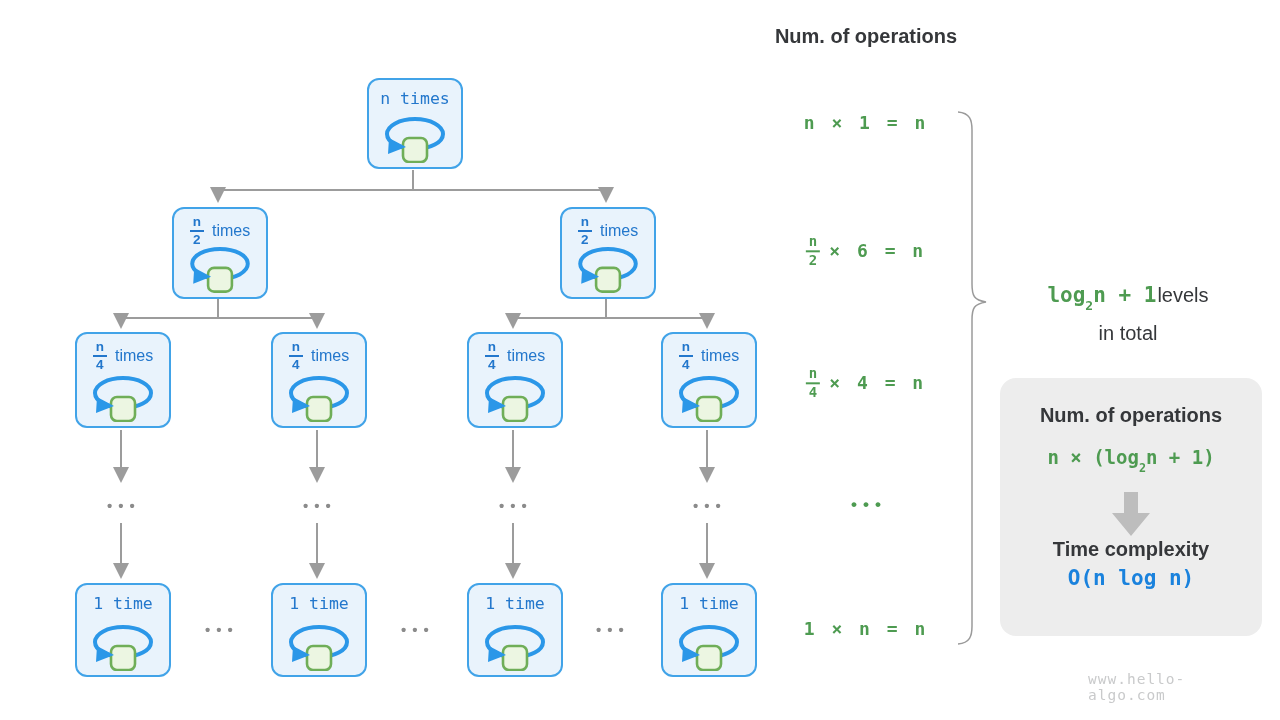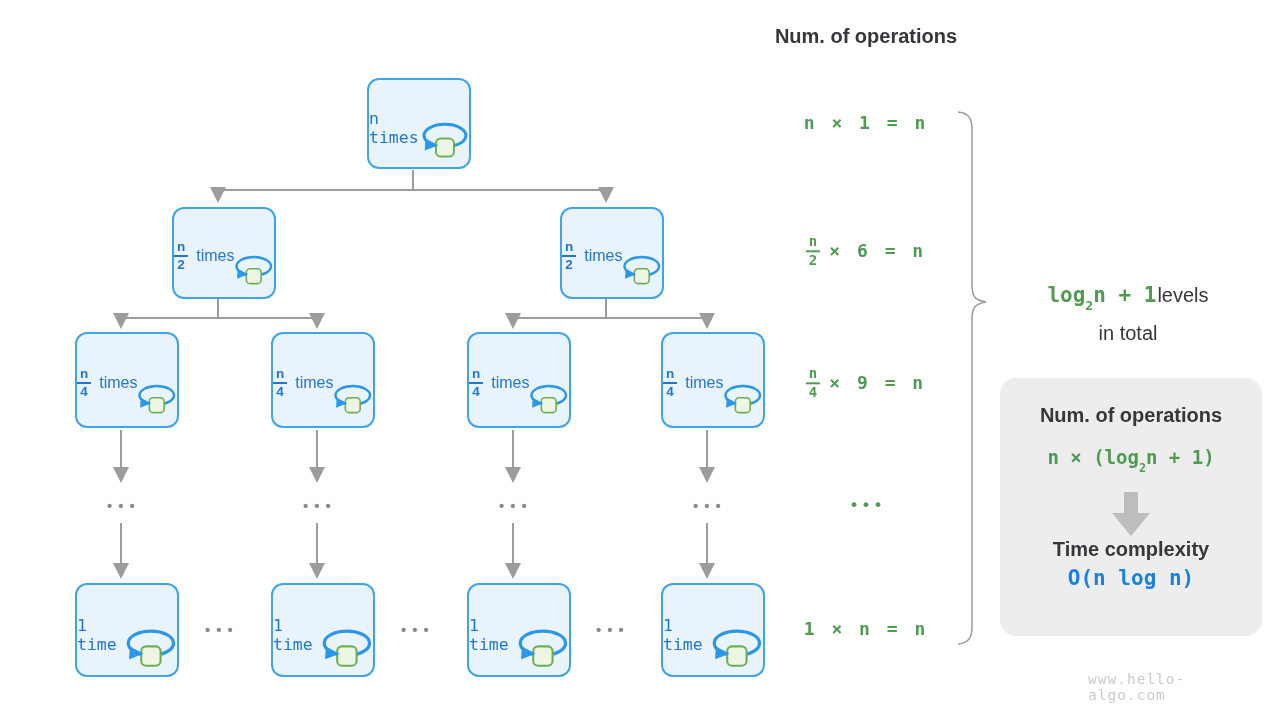--- a/index.html
+++ b/index.html
@@ -12,23 +12,23 @@
   *{margin:0;padding:0;box-sizing:border-box}
   html,body{background:#fff}
   #frame{position:relative;width:1280px;height:720px;background:#ffffff;overflow:hidden;
          font-family:"Liberation Sans",sans-serif;}
   svg.overlay{position:absolute;left:0;top:0;pointer-events:none}
   .conn{stroke:var(--lineGray);stroke-width:2;fill:none}
   .brace{stroke:#9a9a9a;stroke-width:1.5;fill:none}
   .arrowhead{fill:var(--lineGray)}
 
   
-  .node{position:absolute;width:104px;background:var(--nodeFill);
+  .node{position:absolute;width:96px;background:var(--nodeFill);
         border:2.5px solid var(--nodeBorder);border-radius:12px;
-        display:flex;flex-direction:row;align-items:center}
+        display:flex;flex-direction:column;align-items:center}
   .node-label{margin-top:9px;color:var(--nodeText);
         font-family:"DejaVu Sans Mono","Liberation Mono",monospace;font-size:16.5px}
   .frac-row{display:flex;align-items:center;gap:8px;margin-top:6px;
         font-family:"Liberation Sans",sans-serif}
   .frac{display:inline-flex;flex-direction:column;align-items:center;line-height:1.05;
         font-weight:bold;font-size:13.5px;color:inherit}
   .frac .num{padding:0 3px 1px}
   .frac .den{border-top:2px solid currentColor;padding:1px 3px 0}
   .frac-row .suffix{font-size:16px;color:var(--nodeText)}
   .frac-row .frac{color:var(--nodeText)}
@@ -249,21 +249,21 @@
         <span class="num">n</span>
         <span class="den">2</span>
       </span>
     <span>× 6 = n</span>
   </div>
   <div class="eq" style="top:383px">
     <span class="frac">
         <span class="num">n</span>
         <span class="den">4</span>
       </span>
-    <span>× 9 = n</span>
+    <span>× 4 = n</span>
   </div>
   <div class="dots green" style="left:866px;top:505px">•••</div>
   <div class="eq" style="top:628px">
     <span>1 × n = n</span>
   </div>
 
   <div class="brace-label">
     <div>
       <span class="green-formula mono-bold"><span>log</span><sub>2</sub><span>n + 1</span></span><span class="dark-rest">levels</span>
     </div>

